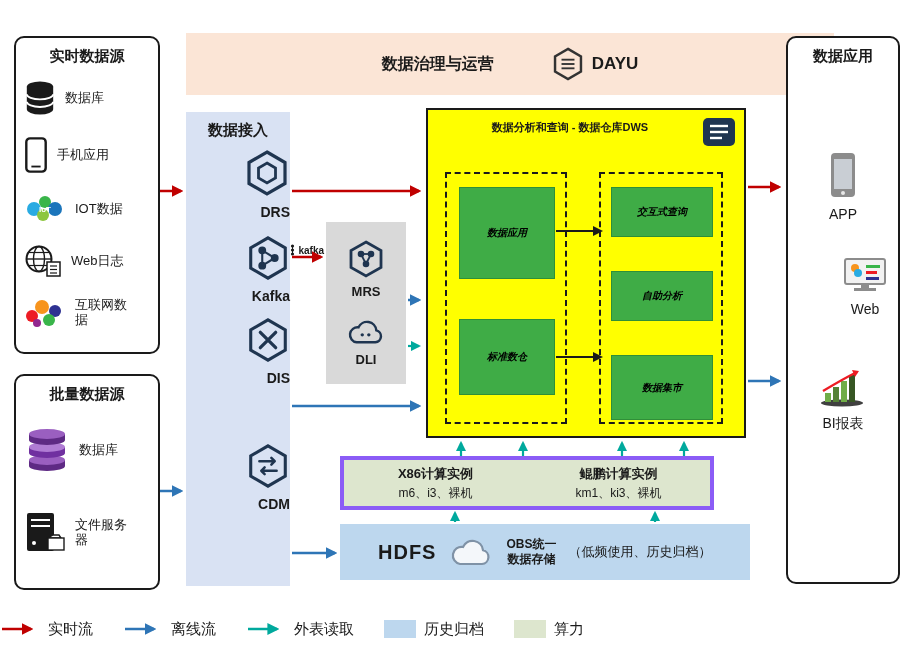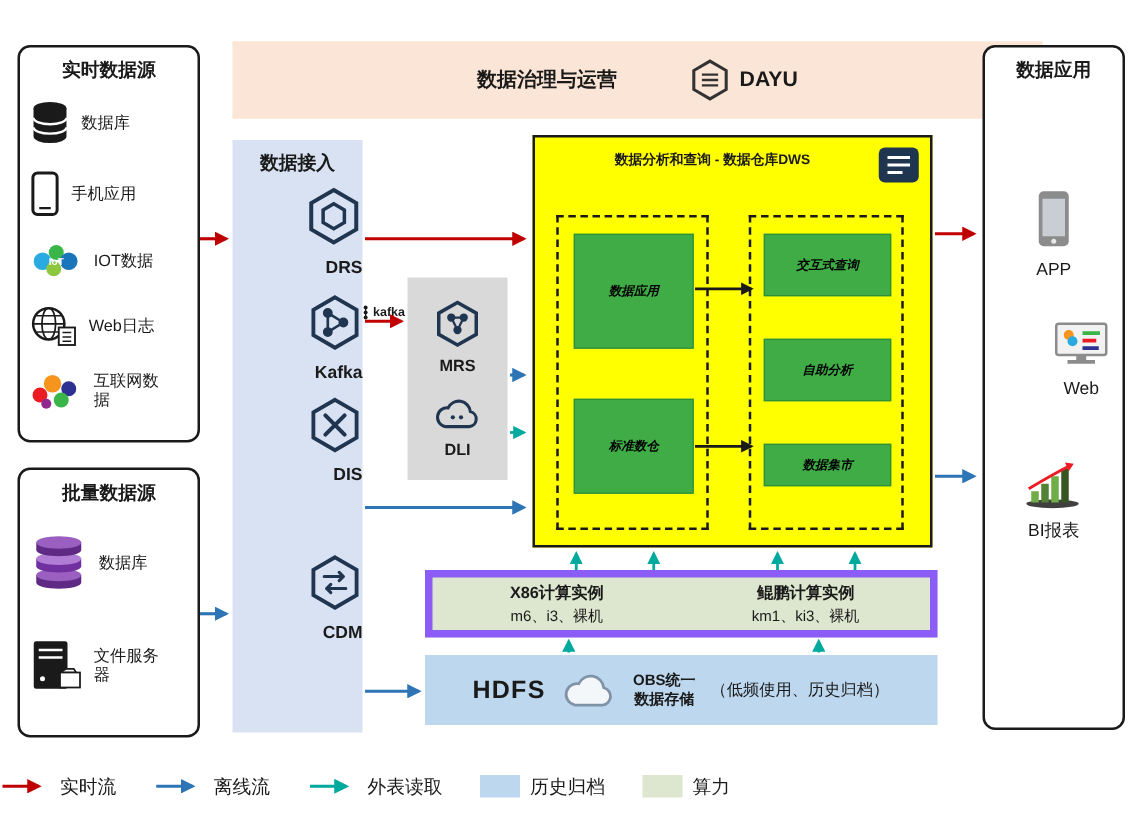--- a/index.html
+++ b/index.html
@@ -47,24 +47,24 @@
   .dws-title { position:absolute; left:0; top:10px; width:100%; padding:0 46px 0 14px; text-align:center; font-weight:bold; font-size:11px; }
   .dws-doc { position:absolute; right:8px; top:7px; }
   .dashed { position:absolute; border:2px dashed #1a1a1a; }
   .dashed-left  { left:17px;  top:62px; width:122px; height:252px; }
   .dashed-right { left:171px; top:62px; width:124px; height:252px; }
   .gb { position:absolute; background:#3fac46; border:1px solid #2f8f38; display:flex; align-items:center; justify-content:center; font-weight:bold; font-size:10px; color:#000000;font-style:italic; }
   .gb-rt  { left:12px; top:13px;  width:96px;  height:92px; }
   .gb-std { left:12px; top:145px; width:96px;  height:76px; }
   .gb-q { left:10px; top:13px;  width:102px; height:50px; }
   .gb-a { left:10px; top:97px;  width:102px; height:50px; }
-  .gb-m { left:10px; top:181px; width:102px; height:34px; }
-
-  
-  .compute-box { left:340px; top:456px; width:410px; height:54px; background:#dde6ce; border:6px solid #8b5cf6; display:flex; }
+  .gb-m { left:10px; top:181px; width:102px; height:65px; }
+
+  
+  .compute-box { left:340px; top:456px; width:374px; height:54px; background:#dde6ce; border:4px solid #8b5cf6; display:flex; }
   .comp-cell { flex:1; display:flex; flex-direction:column; align-items:center; justify-content:center; }
   .comp-title { font-weight:bold; font-size:13px; }
   .comp-models { font-size:12px; margin-top:2px; }
 
   
   .hdfs-box { left:340px; top:524px; width:410px; height:56px; background:#bdd7ee; display:flex; align-items:center; gap:12px; padding-left:38px; }
   .hdfs-label { font-weight:bold; font-size:20px; letter-spacing:1px; }
   .obs-text { font-weight:bold; font-size:12px; text-align:center; line-height:1.25; }
   .obs-note { font-size:13px; }
 

